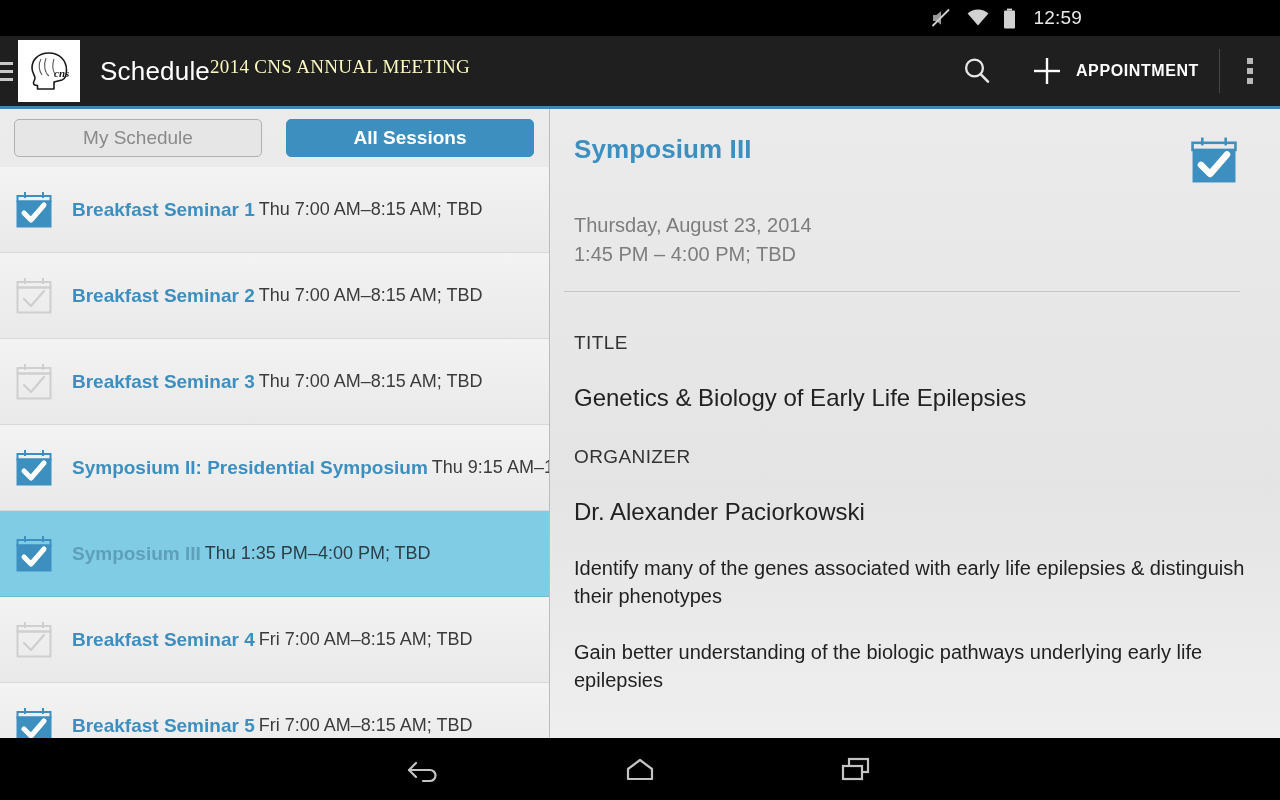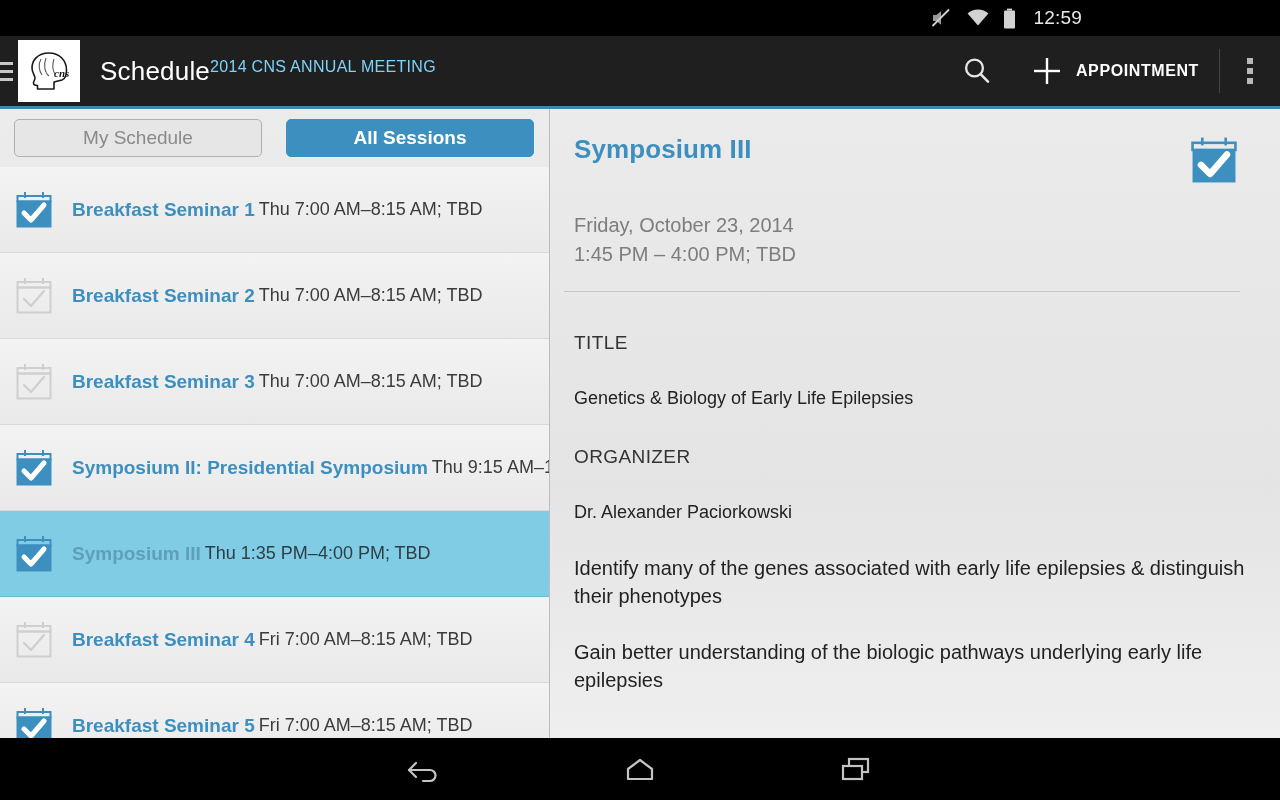--- a/index.html
+++ b/index.html
@@ -49,22 +49,23 @@
     width: 62px; height: 62px; background: #fff;
     margin-left: 4px; flex: 0 0 auto;
     display: flex; align-items: center; justify-content: center;
   }
   .titles { margin-left: 20px; display: flex; flex-direction: row; justify-content: center; }
   .app-title {
     color: #fff; font-size: 26px; font-weight: normal;
     line-height: 30px; letter-spacing: .2px;
   }
   .app-subtitle {
-    color: #7dd3fc; font-size: 16px; line-height: 22px;
+    color: #fef9c3; font-size: 19px; line-height: 22px;
     letter-spacing: .3px;
+    font-family: Liberation Serif, serif;
   }
   .ab-spacer { flex: 1 1 auto; }
   .ab-action {
     height: 70px; display: flex; align-items: center; justify-content: center;
     cursor: pointer; flex: 0 0 auto;
   }
   .ab-search { width: 78px; }
   .ab-appt { padding: 0 20px 0 14px; gap: 12px; }
   .ab-appt-label {
     color: #fff; font-size: 16px; font-weight: bold; letter-spacing: .6px;
@@ -156,21 +157,21 @@
   .detail-date { margin-top: 24px; }
   .detail-rule {
     height: 1px; background: #c6c6c6; margin: 22px 6px 0 2px;
   }
   .detail-body { padding-top: 6px; }
   .d-label {
     color: #333; font-size: 19px; line-height: 26px;
     letter-spacing: .4px; margin-top: 32px;
   }
   .d-value {
-    color: #222; font-size: 18px; line-height: 28px; margin-top: 28px;
+    color: #222; font-size: 24px; line-height: 28px; margin-top: 28px;
     max-width: 680px;
   }
   .d-obj {
     color: #222; font-size: 20px; line-height: 28px; margin-top: 28px;
     max-width: 672px;
   }
 
   
   .nav-bar {
     position: absolute; bottom: 0; left: 0;
@@ -369,21 +370,21 @@
         <svg class="detail-cal" viewBox="0 0 40 40">
           <line x1="11" y1="2" x2="11" y2="8" stroke="#3d8fbf" stroke-width="2"></line>
           <line x1="29" y1="2" x2="29" y2="8" stroke="#3d8fbf" stroke-width="2"></line>
           <rect x="3.5" y="6" width="33" height="5.5" fill="none" stroke="#3d8fbf" stroke-width="2"></rect>
           <rect x="3.5" y="11.5" width="33" height="25" fill="#3d8fbf"></rect>
           <path d="M10 23 L17 30 L30 15" fill="none" stroke="#fff" stroke-width="5" stroke-linecap="round" stroke-linejoin="round"></path>
         </svg>
       </div>
 
       <div style="padding-left:12px;">
-        <div class="detail-date">Friday, October 23, 2014</div>
+        <div class="detail-date">Thursday, August 23, 2014</div>
         <div class="detail-time">1:45 PM – 4:00 PM; TBD</div>
       </div>
 
       <div class="detail-rule"></div>
 
       <div class="detail-body" style="padding-left:12px;">
         <div class="d-label">TITLE</div>
         <div class="d-value">Genetics &amp; Biology of Early Life Epilepsies</div>
 
         <div class="d-label">ORGANIZER</div>

